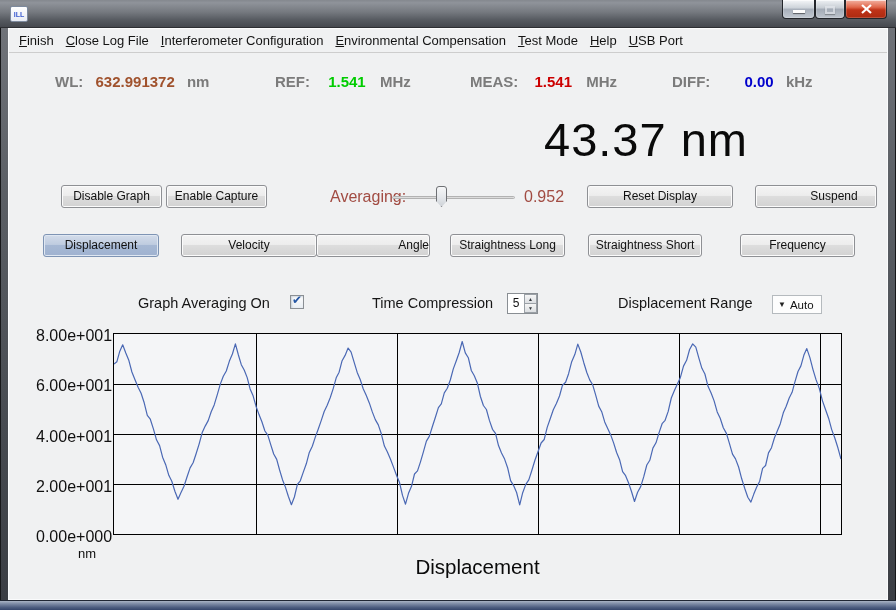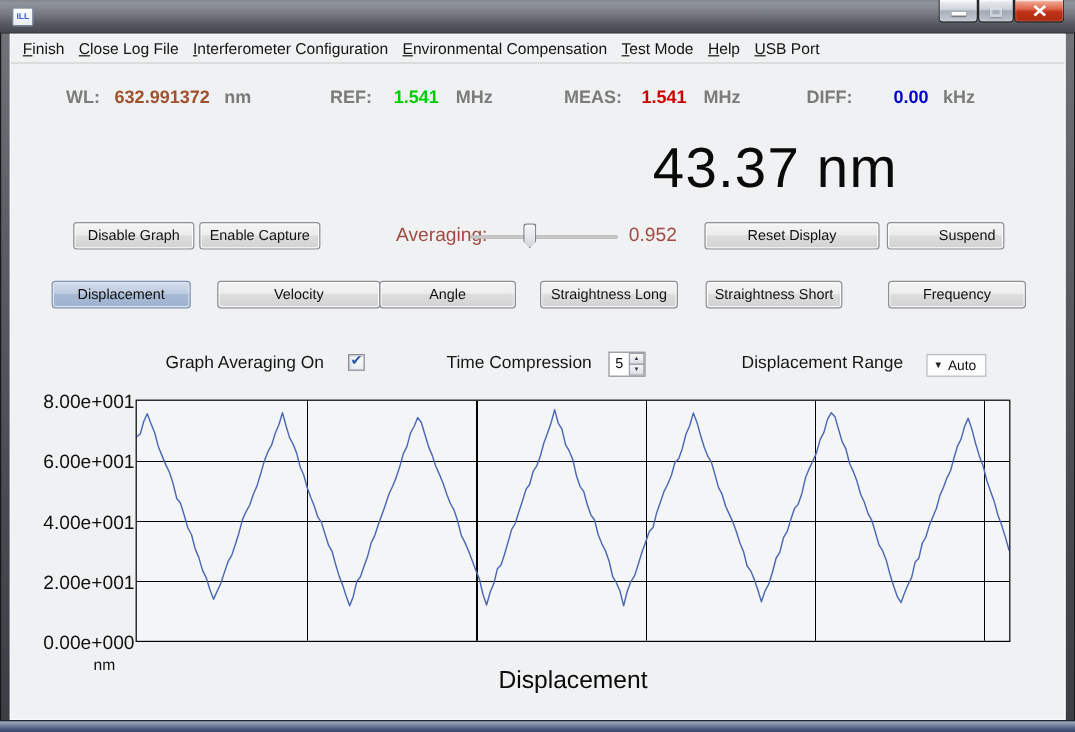--- a/index.html
+++ b/index.html
@@ -149,25 +149,25 @@
 
   <div class="big-display">43.37 nm</div>
 
   <div class="btn" style="left:61px; top:185px; width:101px;">Disable Graph</div>
   <div class="btn" style="left:166px; top:185px; width:101px;">Enable Capture</div>
   <div class="avg-label">Averaging:</div>
   <div class="slider-track"></div>
   <div class="slider-thumb"></div>
   <div class="avg-value">0.952</div>
   <div class="btn" style="left:587px; top:185px; width:146px;">Reset Display</div>
-  <div class="btn" style="left:739px; top:185px; width:98px;padding-left:36px;">Suspend</div>
+  <div class="btn" style="left:755px; top:185px; width:122px;padding-left:36px;">Suspend</div>
 
   <div class="btn tab-selected" style="left:43px; top:234px; width:116px;">Displacement</div>
   <div class="btn" style="left:181px; top:234px; width:136px;">Velocity</div>
-  <div class="btn" style="left:316px; top:234px; width:114px;">Angle</div>
+  <div class="btn" style="left:316px; top:234px; width:114px;text-align:right;">Angle</div>
   <div class="btn" style="left:450px; top:234px; width:115px;">Straightness Long</div>
   <div class="btn" style="left:588px; top:234px; width:114px;">Straightness Short</div>
   <div class="btn" style="left:740px; top:234px; width:115px;">Frequency</div>
 
   <div class="gc-label" style="left:138px;">Graph Averaging On</div>
   <div class="checkbox">
     <span class="check">✔</span>
   </div>
   <div class="gc-label" style="left:372px;">Time Compression</div>
   <div class="spinner">

